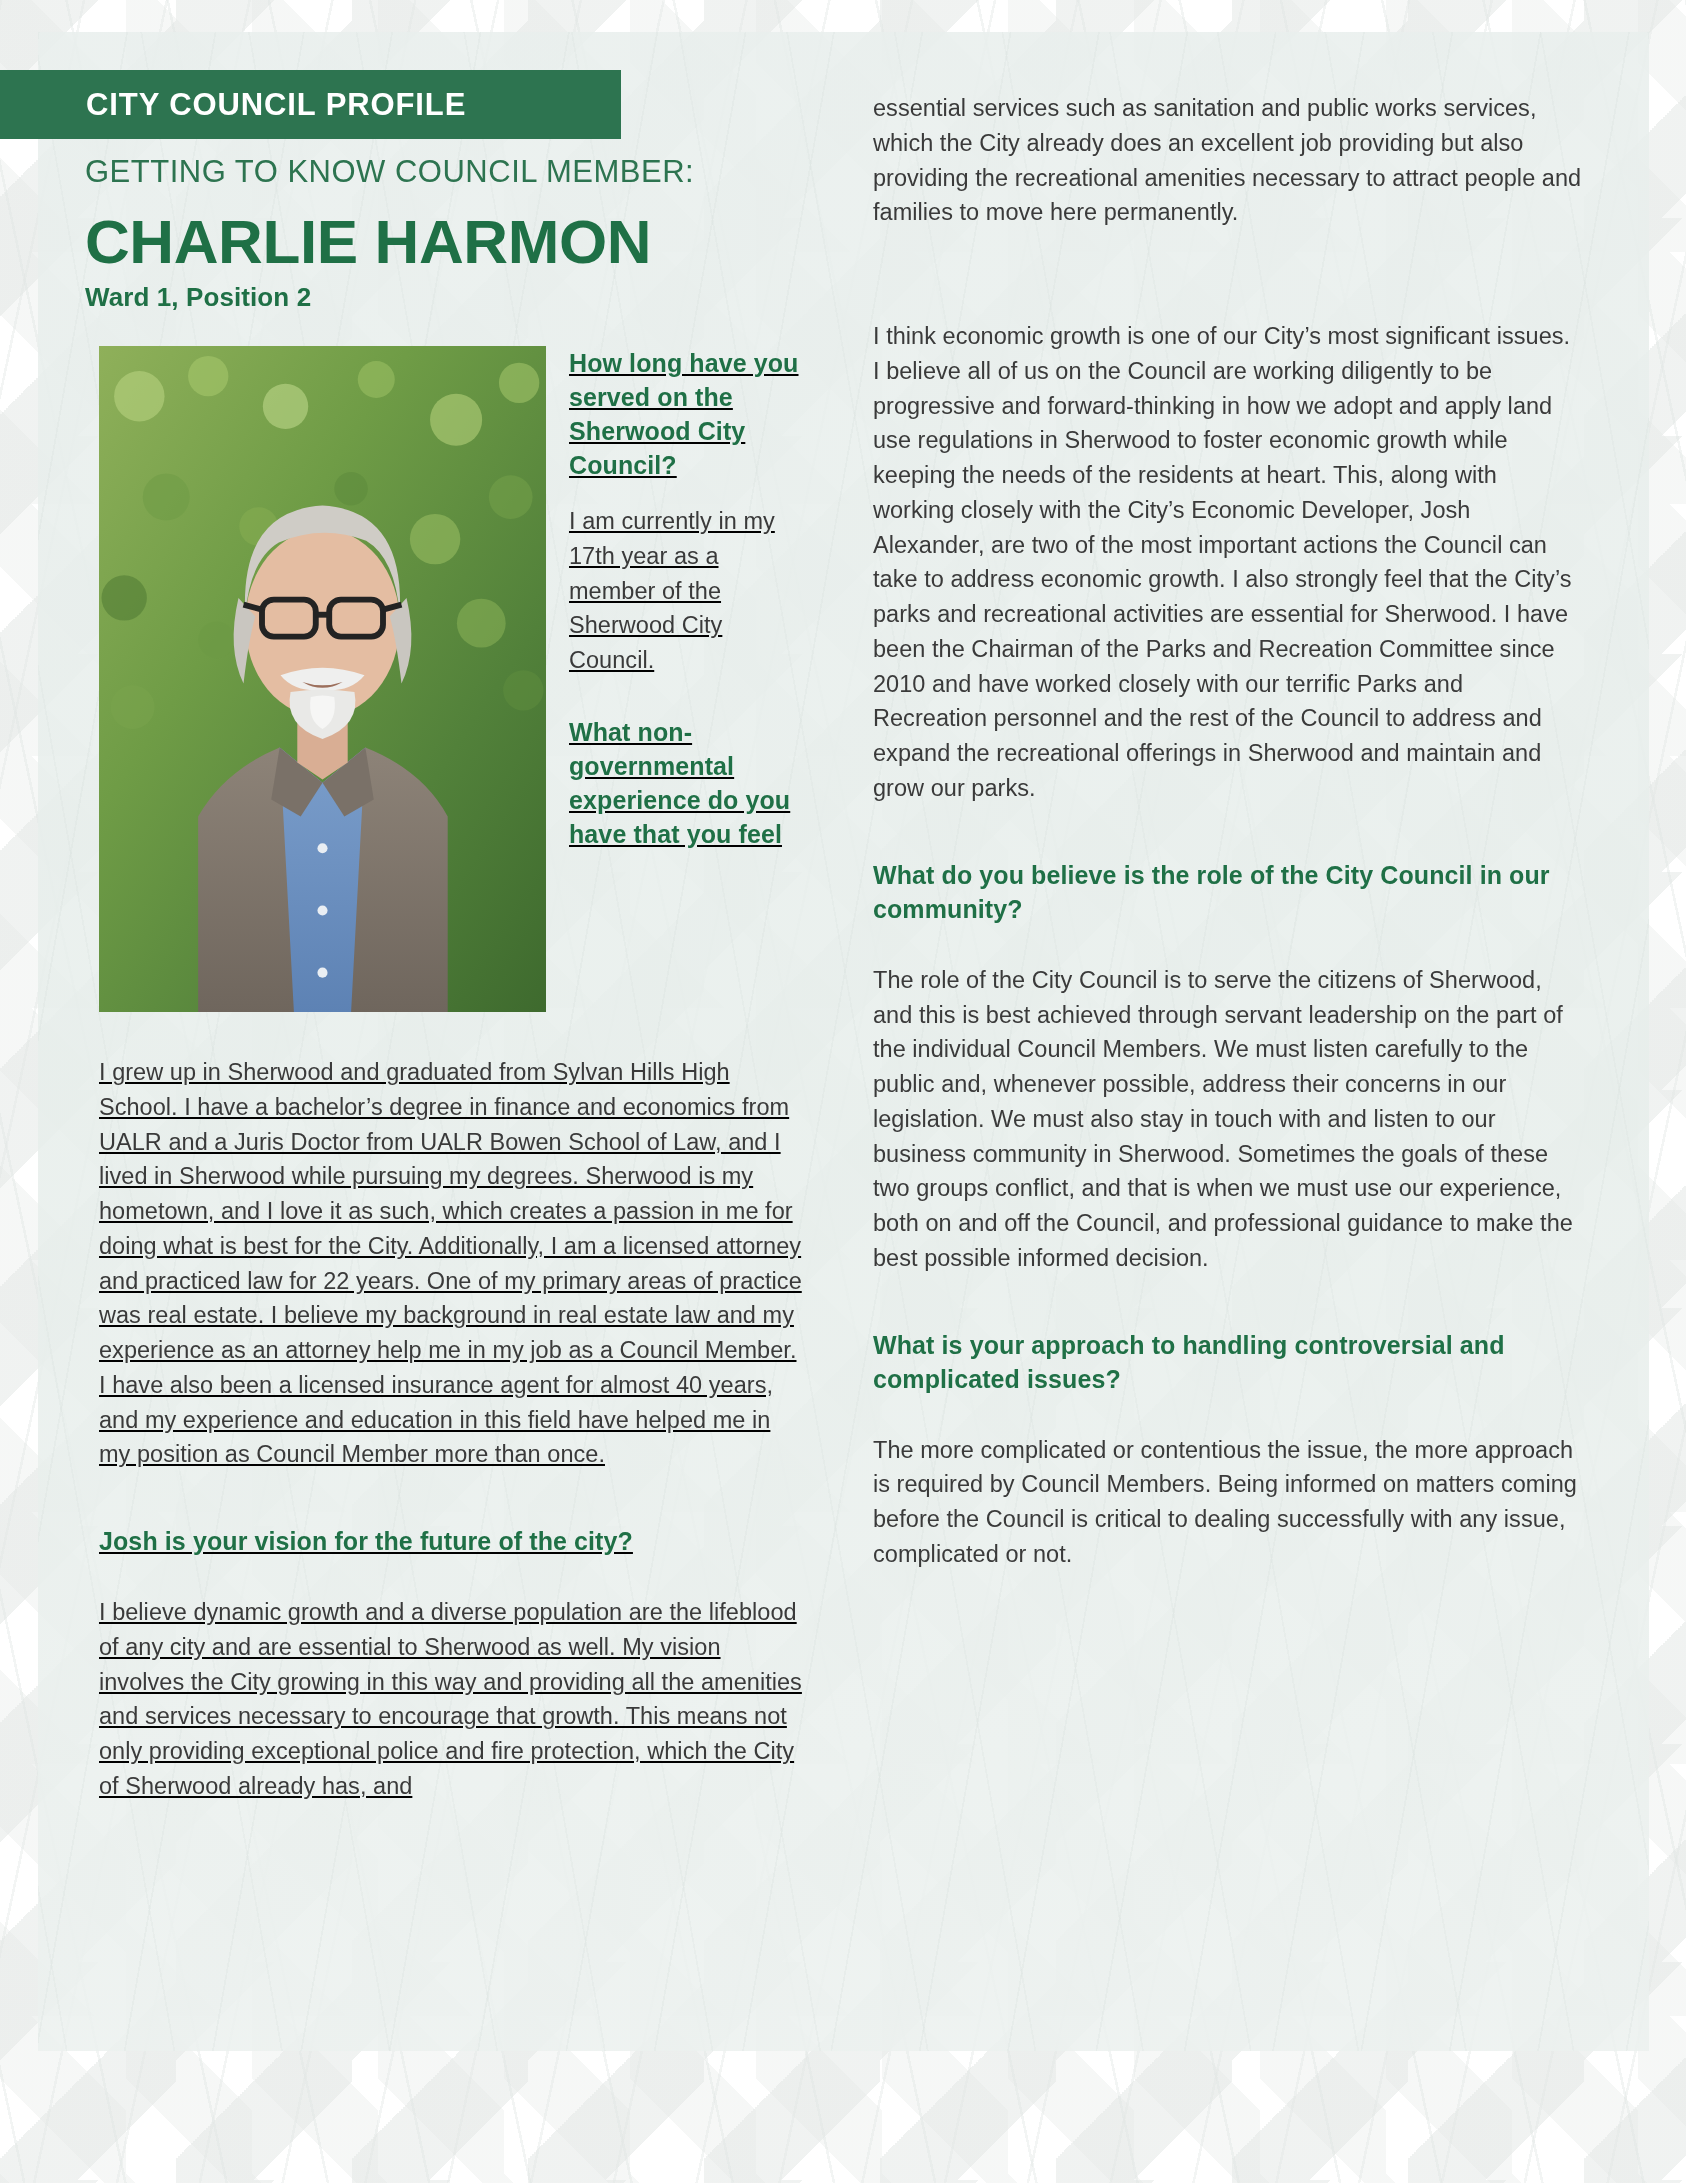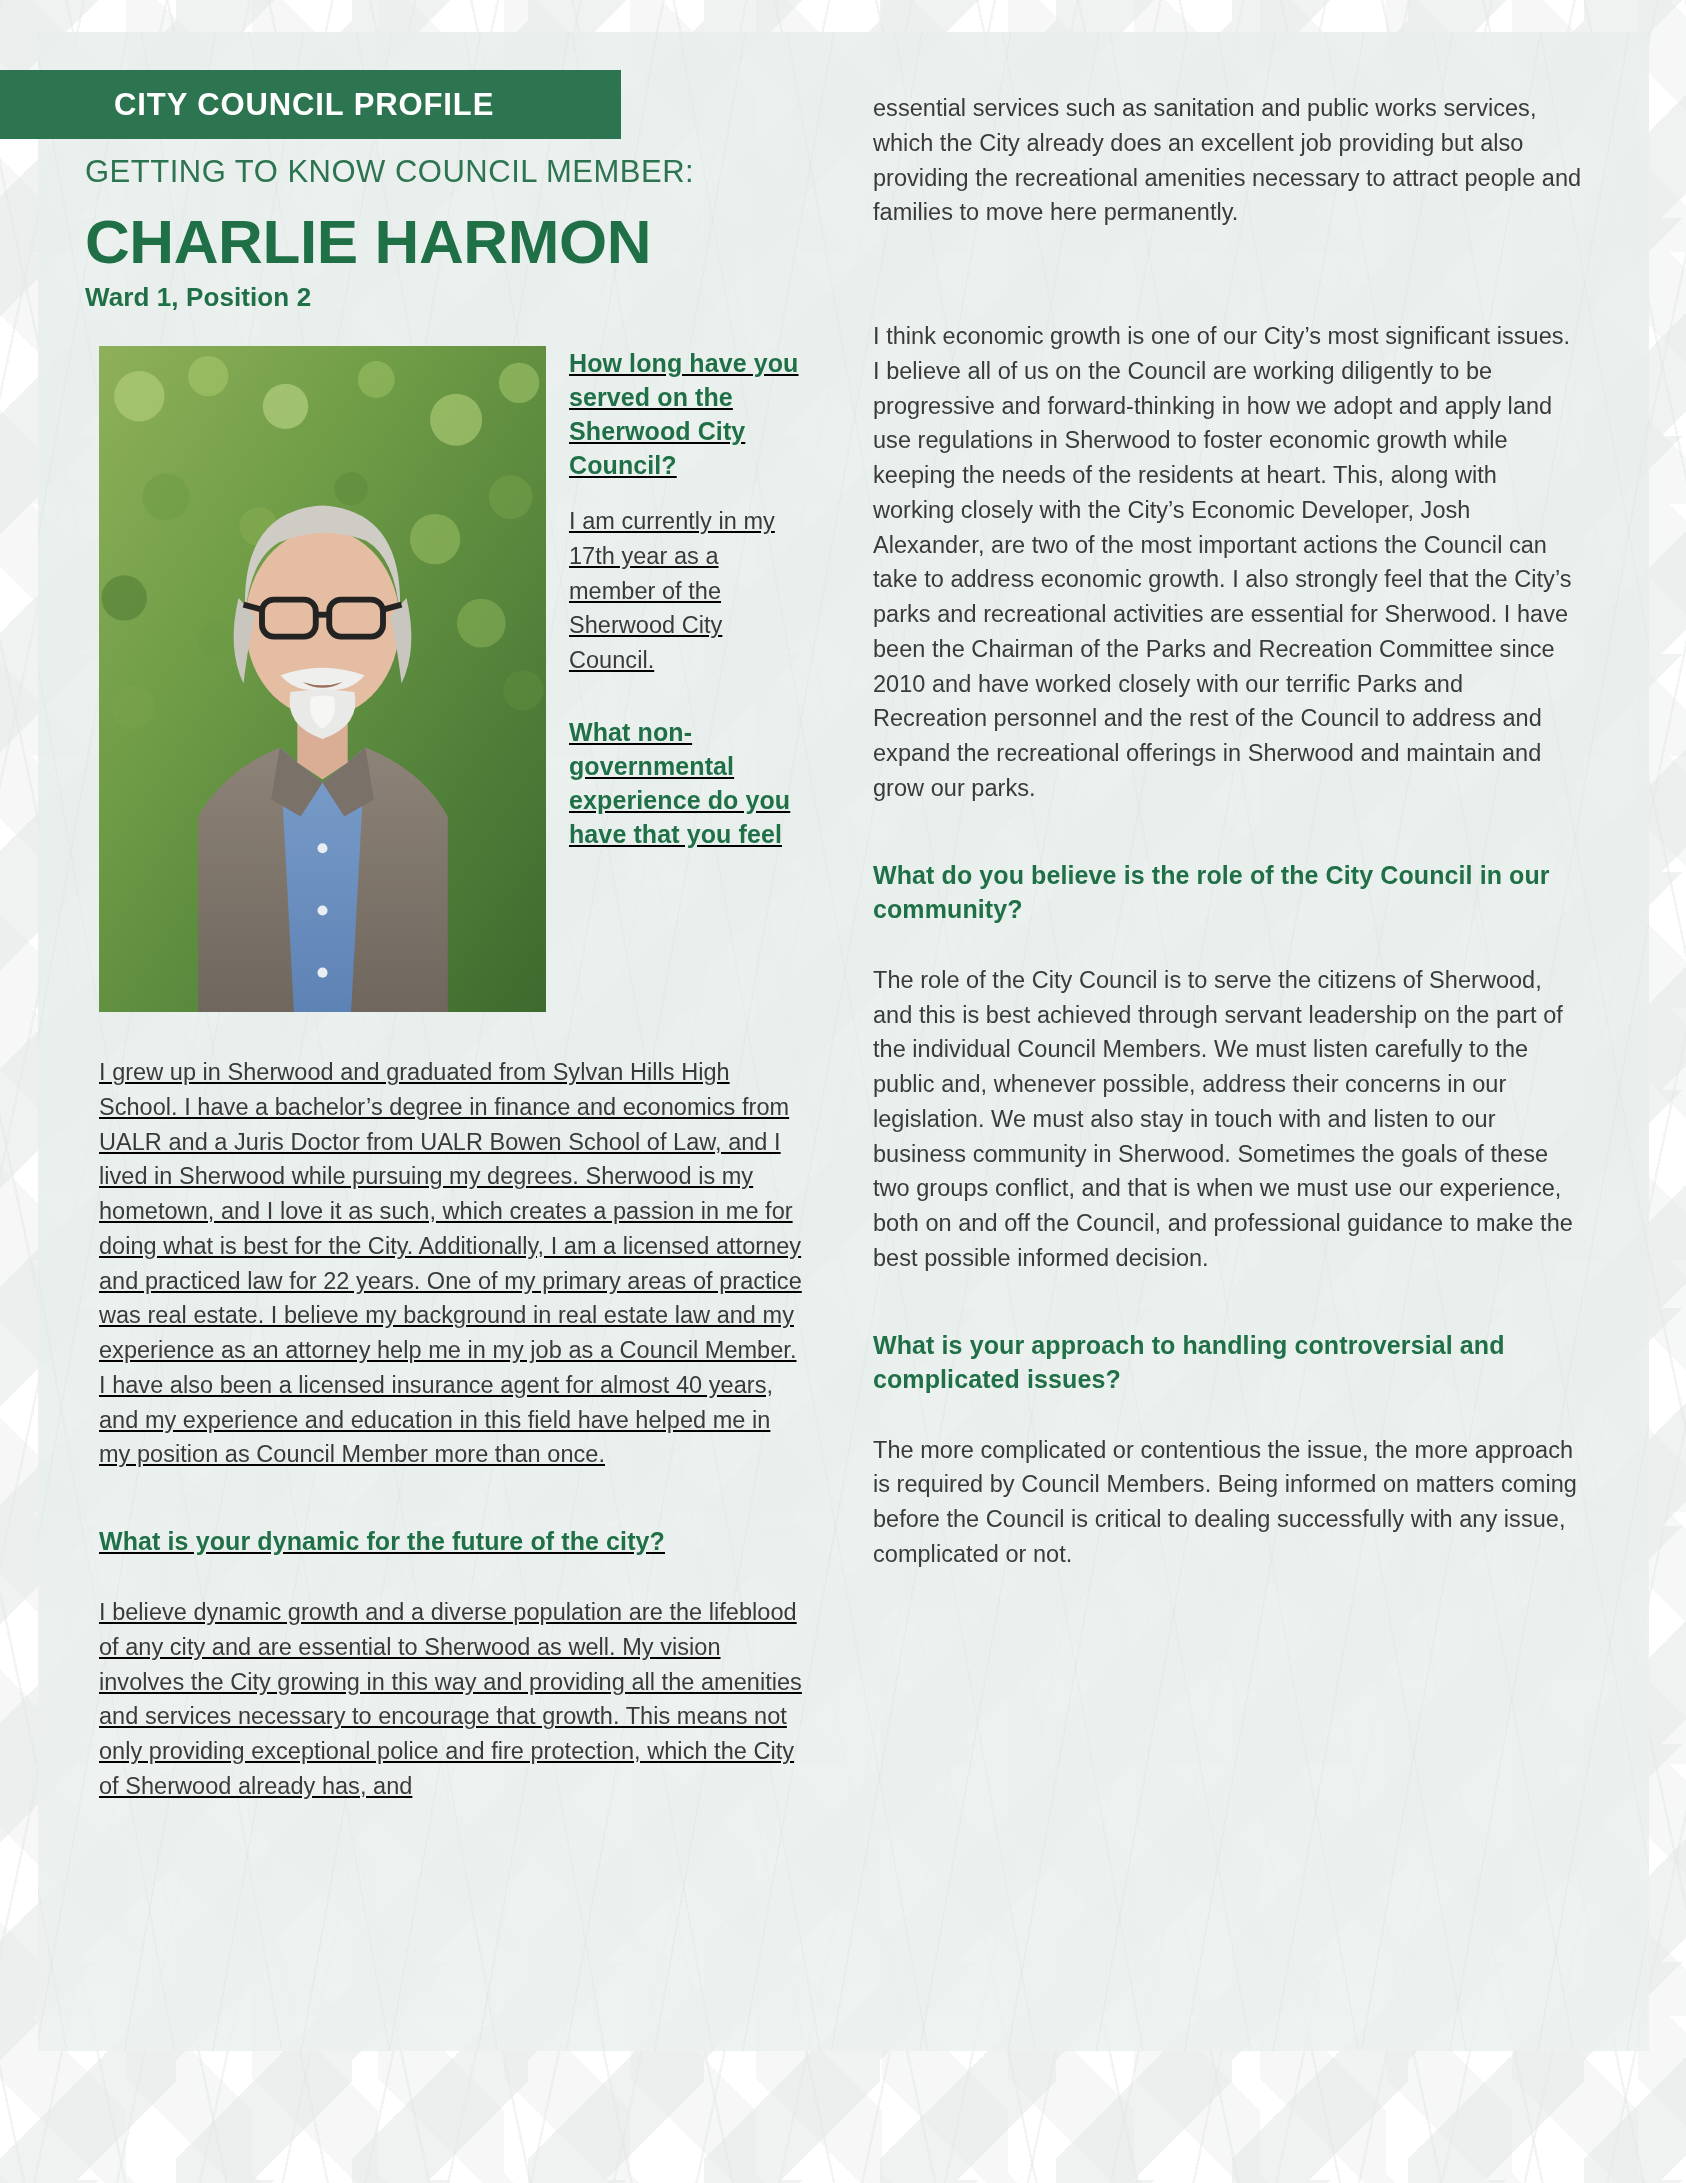--- a/index.html
+++ b/index.html
@@ -63,21 +63,21 @@
     background: #2d7450;
     display: flex;
     align-items: center;
     z-index: 4;
   }
   .header-ribbon-title {
     color: #ffffff;
     font-size: 31px;
     font-weight: bold;
     letter-spacing: 0.9px;
-    padding-left: 114px;
+    padding-left: 86px;
     white-space: nowrap;
   }
 
   
   .title-block {
     position: absolute;
     left: 85px;
     top: 155px;
     width: 756px;
     z-index: 3;
@@ -264,21 +264,21 @@
     <div class="sp-sm"></div>
     <p class="body">I am currently in my 17th year as a member of the Sherwood City Council.</p>
     <div class="sp-md"></div>
     <h2 class="q">What non-governmental experience do you have that you feel</h2>
 
     <div class="clearer"></div>
 
     <div class="sp-md"></div>
     <p class="body">I grew up in Sherwood and graduated from Sylvan Hills High School. I have a bachelor’s degree in finance and economics from UALR and a Juris Doctor from UALR Bowen School of Law, and I lived in Sherwood while pursuing my degrees. Sherwood is my hometown, and I love it as such, which creates a passion in me for doing what is best for the City. Additionally, I am a licensed attorney and practiced law for 22 years. One of my primary areas of practice was real estate. I believe my background in real estate law and my experience as an attorney help me in my job as a Council Member. I have also been a licensed insurance agent for almost 40 years, and my experience and education in this field have helped me in my position as Council Member more than once.</p>
     <div class="sp-lg"></div>
-    <h2 class="q-wide">What is your dynamic for the future of the city?</h2>
+    <h2 class="q-wide">Josh is your vision for the future of the city?</h2>
     <div class="sp-md"></div>
     <p class="body">I believe dynamic growth and a diverse population are the lifeblood of any city and are essential to Sherwood as well. My vision involves the City growing in this way and providing all the amenities and services necessary to encourage that growth. This means not only providing exceptional police and fire protection, which the City of Sherwood already has, and</p>
   </div>
 
   <div class="col-right">
     <p class="body">essential services such as sanitation and public works services, which the City already does an excellent job providing but also providing the recreational amenities necessary to attract people and families to move here permanently.</p>
     <div class="sp-lg"></div>
     <div class="sp-md"></div>
     <p class="body">I think economic growth is one of our City’s most significant issues. I believe all of us on the Council are working diligently to be progressive and forward-thinking in how we adopt and apply land use regulations in Sherwood to foster economic growth while keeping the needs of the residents at heart. This, along with working closely with the City’s Economic Developer, Josh Alexander, are two of the most important actions the Council can take to address economic growth. I also strongly feel that the City’s parks and recreational activities are essential for Sherwood. I have been the Chairman of the Parks and Recreation Committee since 2010 and have worked closely with our terrific Parks and Recreation personnel and the rest of the Council to address and expand the recreational offerings in Sherwood and maintain and grow our parks.</p>
     <div class="sp-lg"></div>

